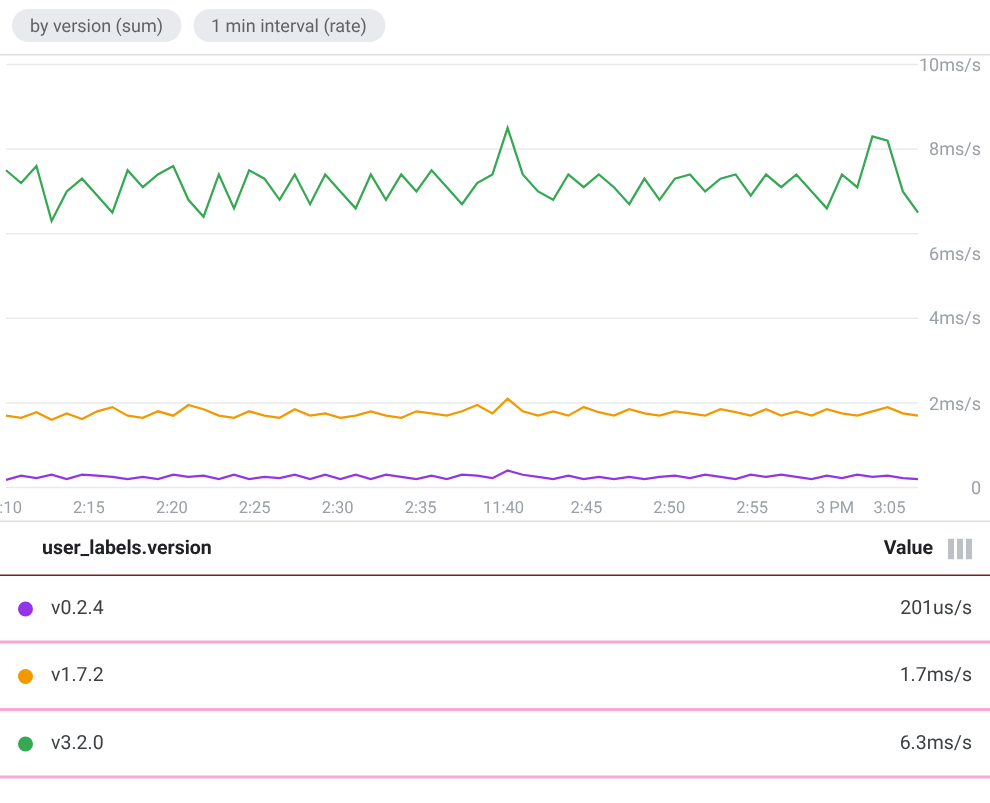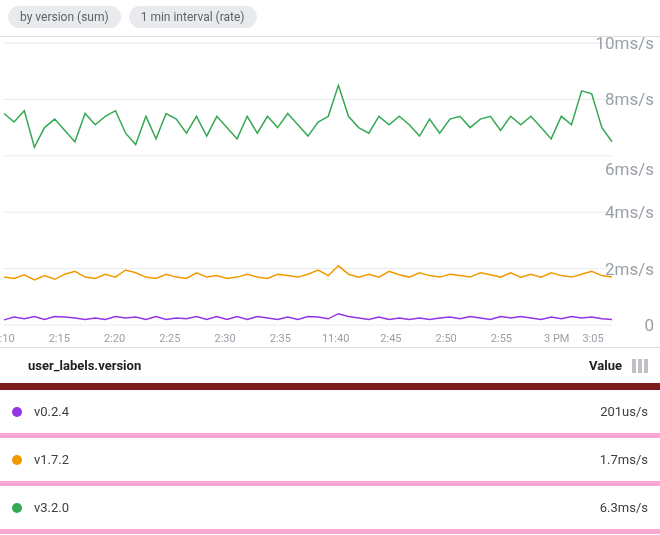--- a/index.html
+++ b/index.html
@@ -32,52 +32,52 @@
   .divider { height: 1px; background: #e0e0e0; margin: 0; }
   .chart-area {
     position: relative;
     height: 310px;
     margin: 0 0 0 0;
   }
   .chart-svg { position: absolute; left: 0; top: 0; }
   .y-tick {
     position: absolute;
     right: 6px;
-    font-size: 17px;
+    font-size: 12px;
     color: #9aa0a6;
     transform: translateY(-50%);
     white-space: nowrap;
   }
   .x-tick {
     position: absolute;
     bottom: 2px;
     font-size: 11px;
     color: #9aa0a6;
     transform: translateX(-50%);
     white-space: nowrap;
   }
   .grid-line { stroke: #e8eaed; stroke-width: 1; }
   .series { fill: none; stroke-width: 1.5; }
   .legend-header {
     display: flex;
     align-items: center;
     padding: 10px 12px 10px 28px;
-    border-bottom: 7px solid #7f1d1d;
+    border-bottom: 1px solid #7f1d1d;
     font-size: 13px;
     font-weight: 700;
     color: #202124;
   }
   .legend-header .col-name { flex: 1; }
   .legend-header .col-value { width: 70px; text-align: right; }
   .legend-header .col-icon { width: 26px; text-align: right; color: #9aa0a6; display: flex; justify-content: flex-end; }
   .legend-row {
     display: flex;
     align-items: center;
     padding: 14px 12px 14px 12px;
-    border-bottom: 5px solid #f9a8d4;
+    border-bottom: 2px solid #f9a8d4;
     font-size: 13px;
     color: #5f6368;
   }
   .legend-row .dot {
     width: 10px; height: 10px; border-radius: 50%;
     margin-right: 12px; flex: 0 0 10px;
   }
   .legend-row .name { flex: 1; color: #3c4043; }
   .legend-row .value { width: 96px; text-align: right; color: #3c4043; }
   .columns-icon svg { display: block; }

